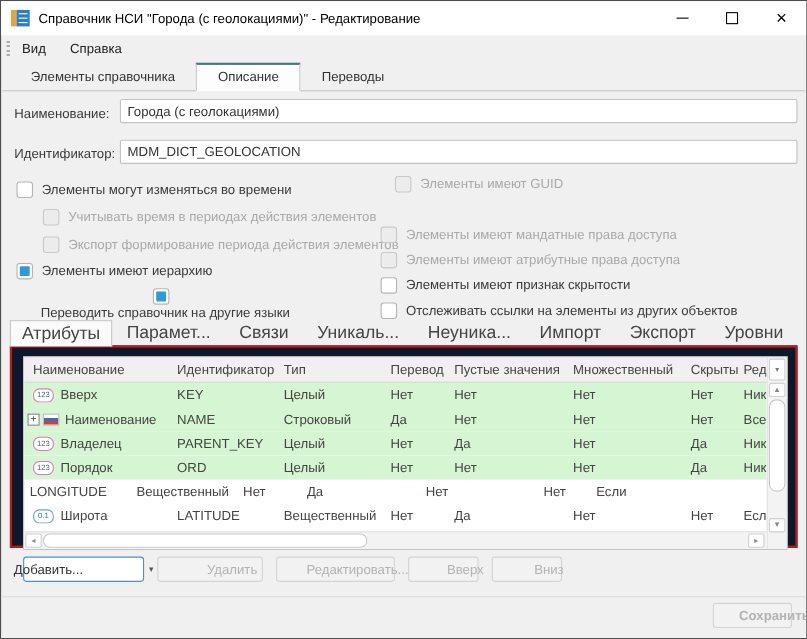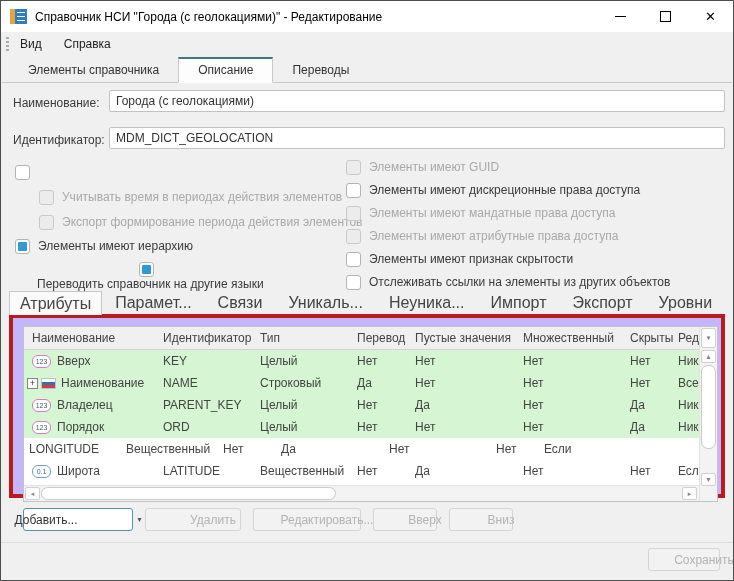--- a/index.html
+++ b/index.html
@@ -43,22 +43,22 @@
     background:#2e9ad7;border-radius:1px;}
   .cb.disabled{background:#ececec;border-color:#c9c9c9;}
   .cb-label{margin-left:8px;font-size:12px;color:#3a3a3a;white-space:nowrap;}
   .cb-row.dis .cb-label{color:#a9a9a9;}
   
   .subtabs{position:absolute;top:290px;left:8px;right:8px;height:24px;display:flex;z-index:2;}
   .subtab{line-height:24px;padding:0 13px;font-size:16px;color:#444;white-space:nowrap;}
   .subtab.active{background:#fafafa;border:1px solid #c8c8c8;border-bottom:none;
     line-height:23px;padding:0 10px;}
   
-  .panel{position:absolute;top:313px;left:8px;right:8px;height:184px;background:#c4b5fd;
-    border:4px solid #b91c1c;box-sizing:border-box;}
+  .panel{position:absolute;top:313px;left:8px;right:8px;height:184px;background:#0f172a;
+    border:2px solid #b91c1c;box-sizing:border-box;}
   
   .tbl{position:absolute;left:10px;top:8px;width:695px;height:176px;background:#fff;
     border:1px solid #c3c3c3;box-sizing:border-box;display:flex;}
   .tbl-main{flex:1;position:relative;overflow:hidden;display:flex;flex-direction:column;}
   .thead{display:flex;height:22px;flex:0 0 auto;background:#f0f0f0;border-bottom:1px solid #d4d4d4;
     font-size:12px;color:#444;align-items:center;}
   .trow{display:flex;height:22px;flex:0 0 auto;align-items:center;font-size:12px;color:#444;}
   .trow.green{background:#d6f5d2;}
   .tc{box-sizing:border-box;padding-left:5px;white-space:nowrap;overflow:hidden;}
   .c-name{width:134px;display:flex;align-items:center;padding-left:8px;}
@@ -138,45 +138,42 @@
     <div class="tab">Переводы</div>
   </div>
 
   <span class="f-label" style="top:95px;">Наименование:</span>
   <input class="f-input" style="top: 89px;" value="Города (с геолокациями)">
   <span class="f-label" style="top:132px;">Идентификатор:</span>
   <input class="f-input" style="top: 126px;" value="MDM_DICT_GEOLOCATION">
 
   <div class="cb-row" style="left:14px;top:163px;">
     <span class="cb"></span>
+    <span class="cb-label">Элементы могут изменяться во времени</span>
   </div>
   <div class="cb-row dis" style="left:38px;top:188px;">
     <span class="cb disabled"></span>
     <span class="cb-label">Учитывать время в периодах действия элементов</span>
   </div>
   <div class="cb-row dis" style="left:38px;top:213px;">
     <span class="cb disabled"></span>
     <span class="cb-label">Экспорт формирование периода действия элементов</span>
   </div>
   <div class="cb-row" style="left:14px;top:237px;">
     <span class="cb checked"></span>
     <span class="cb-label">Элементы имеют иерархию</span>
   </div>
   <div class="cb-row" style="left:28px;top:261px;flex-direction:column;">
     <span class="cb checked"></span>
     <span class="cb-label">Переводить справочник на другие языки</span>
   </div>
 
-  <div class="cb-row dis" style="left:345px;top:158px;">
+  <div class="cb-row dis" style="left:358px;top:158px;">
     <span class="cb disabled"></span>
     <span class="cb-label">Элементы имеют GUID</span>
-  </div>
-  <div class="cb-row" style="left:345px;top:181px;">
-    <span class="cb"></span>
-    <span class="cb-label">Элементы имеют дискреционные права доступа</span>
   </div>
   <div class="cb-row dis" style="left:345px;top:204px;">
     <span class="cb disabled"></span>
     <span class="cb-label">Элементы имеют мандатные права доступа</span>
   </div>
   <div class="cb-row dis" style="left:345px;top:227px;">
     <span class="cb disabled"></span>
     <span class="cb-label">Элементы имеют атрибутные права доступа</span>
   </div>
   <div class="cb-row" style="left:345px;top:250px;">
@@ -341,17 +338,17 @@
       </div>
     <div class="btn dis" style="left:360px;top:190px;width:64px;">
         <span>Вверх</span>
       </div>
     <div class="btn dis" style="left:436px;top:190px;width:64px;">
         <span>Вниз</span>
       </div>
   </div>
 
   <div class="footer-sep"></div>
-  <div class="btn dis" style="left:647px;top:547px;width:72px;">
+  <div class="btn dis" style="left:647px;top:547px;width:72px;font-weight:bold;">
       <span>Сохранить</span>
     </div>
 
 </div>
 
 </body></html>

